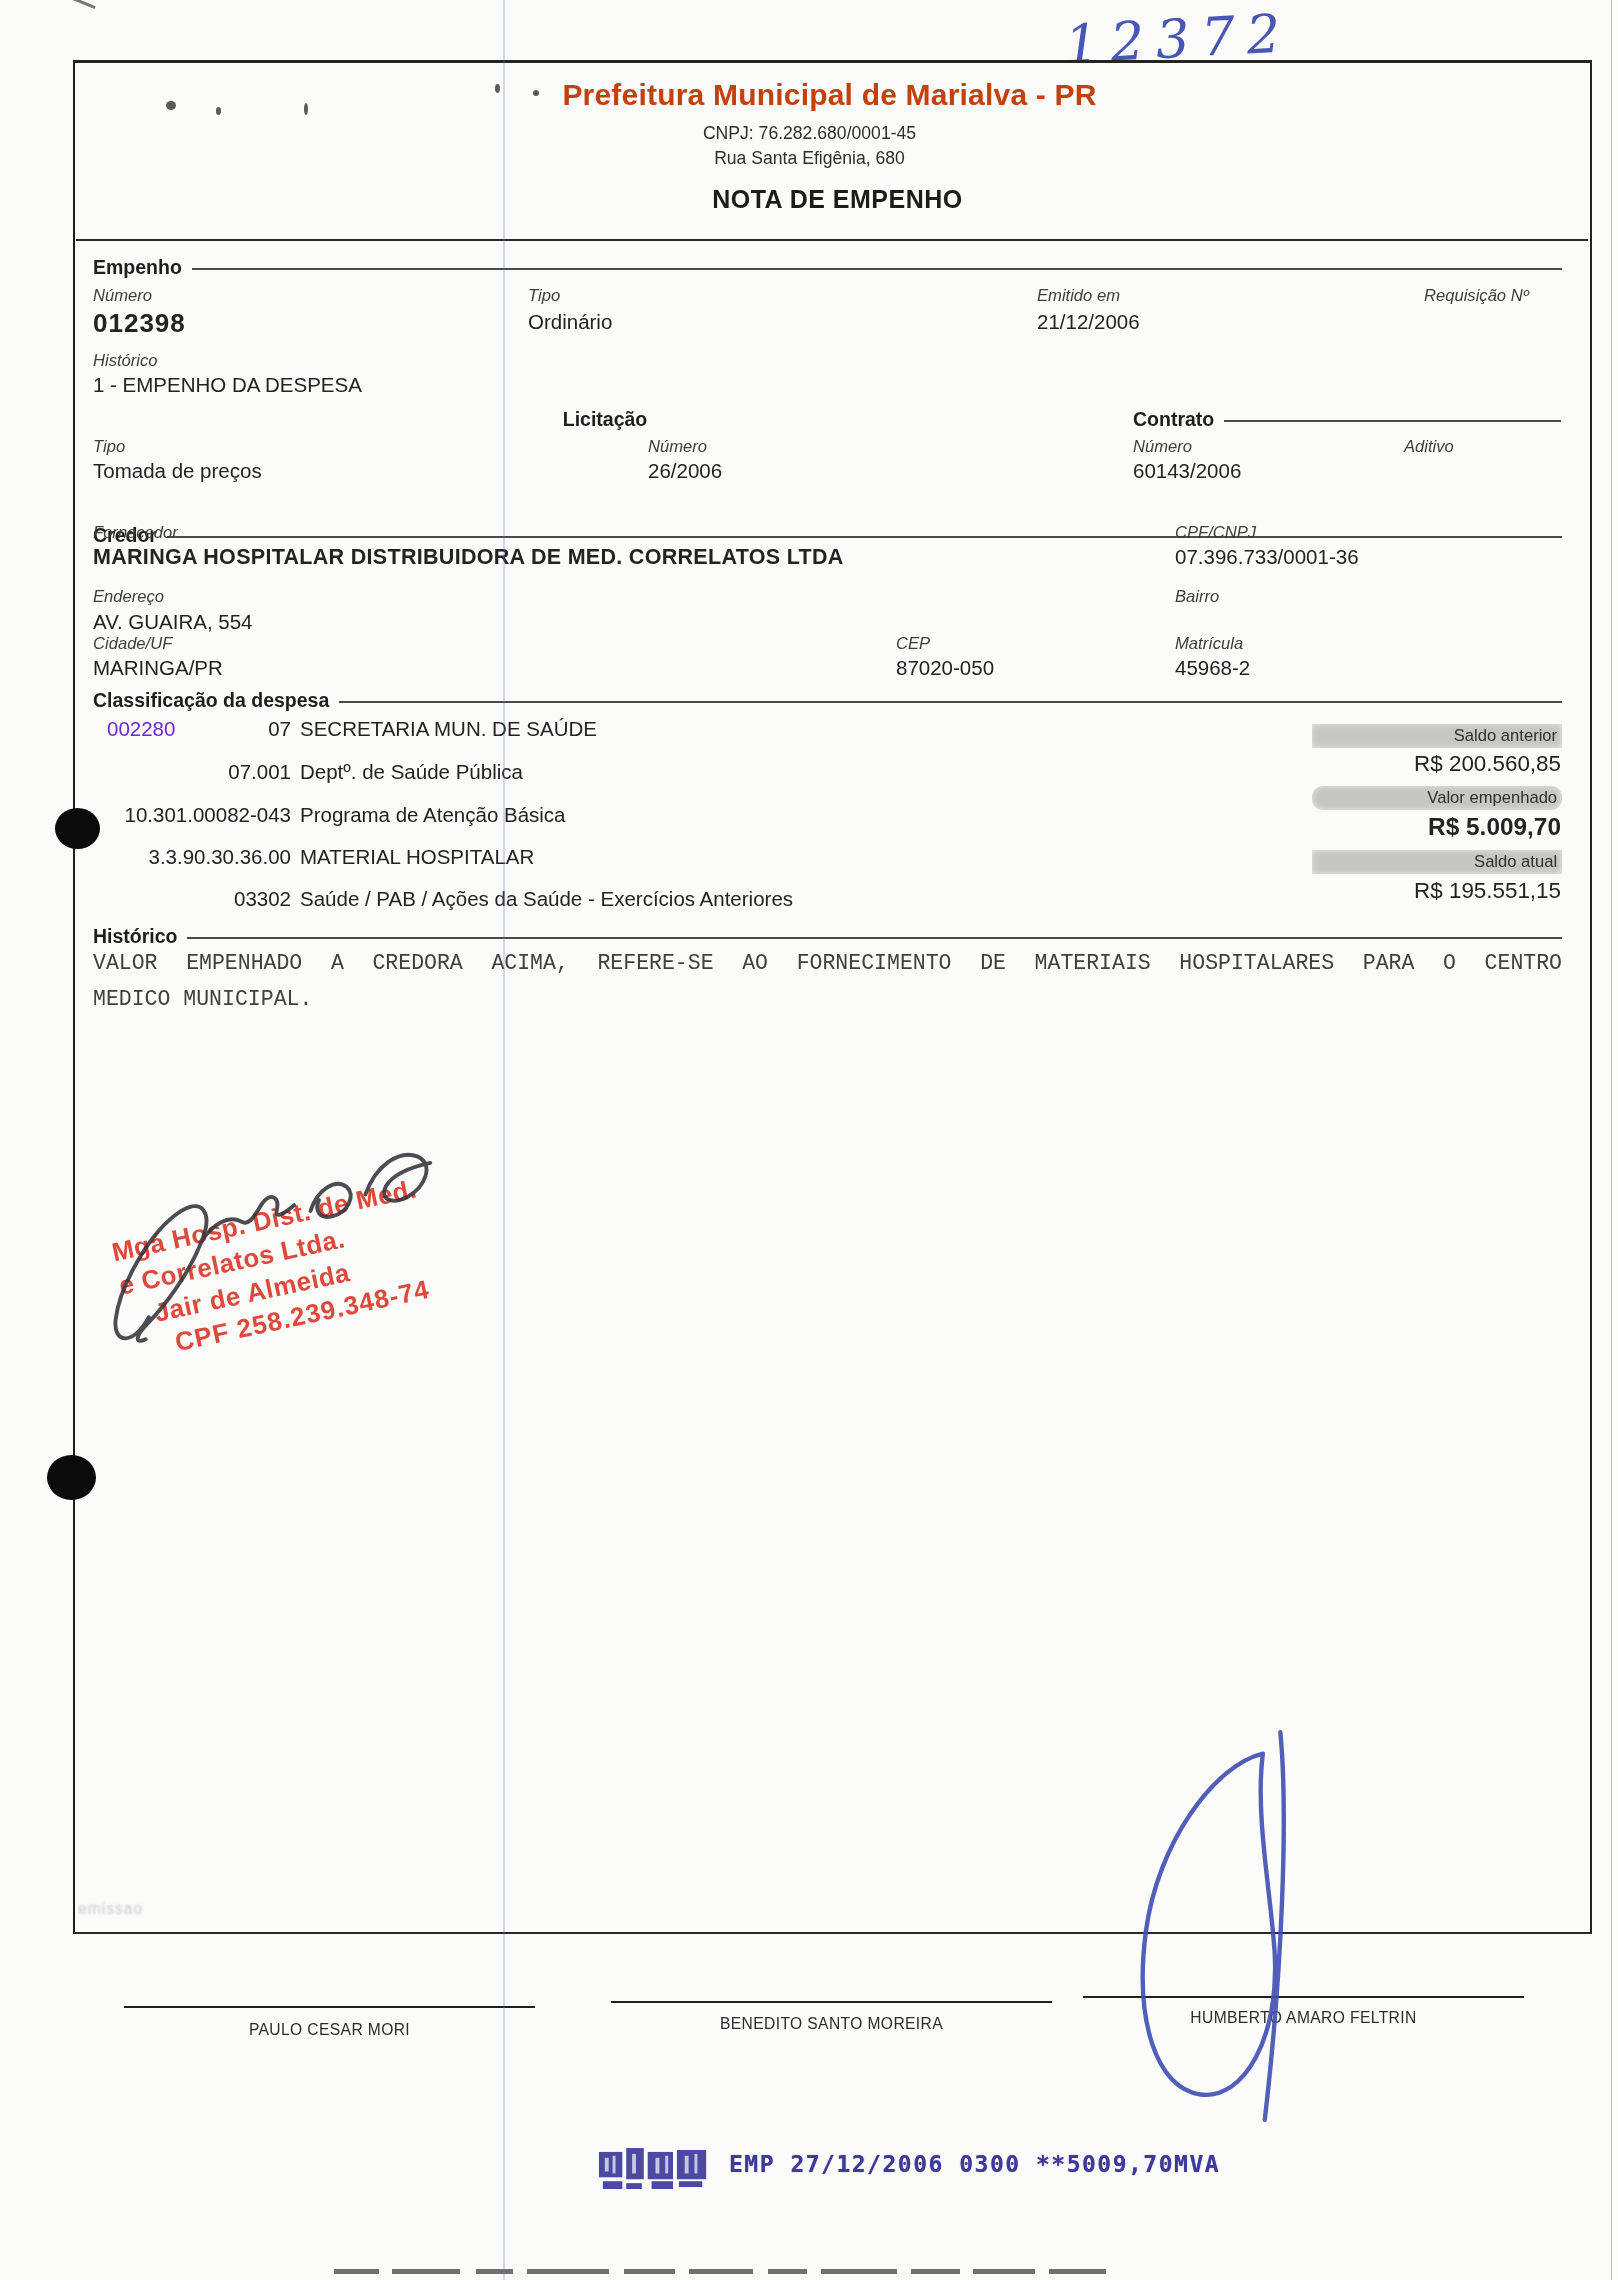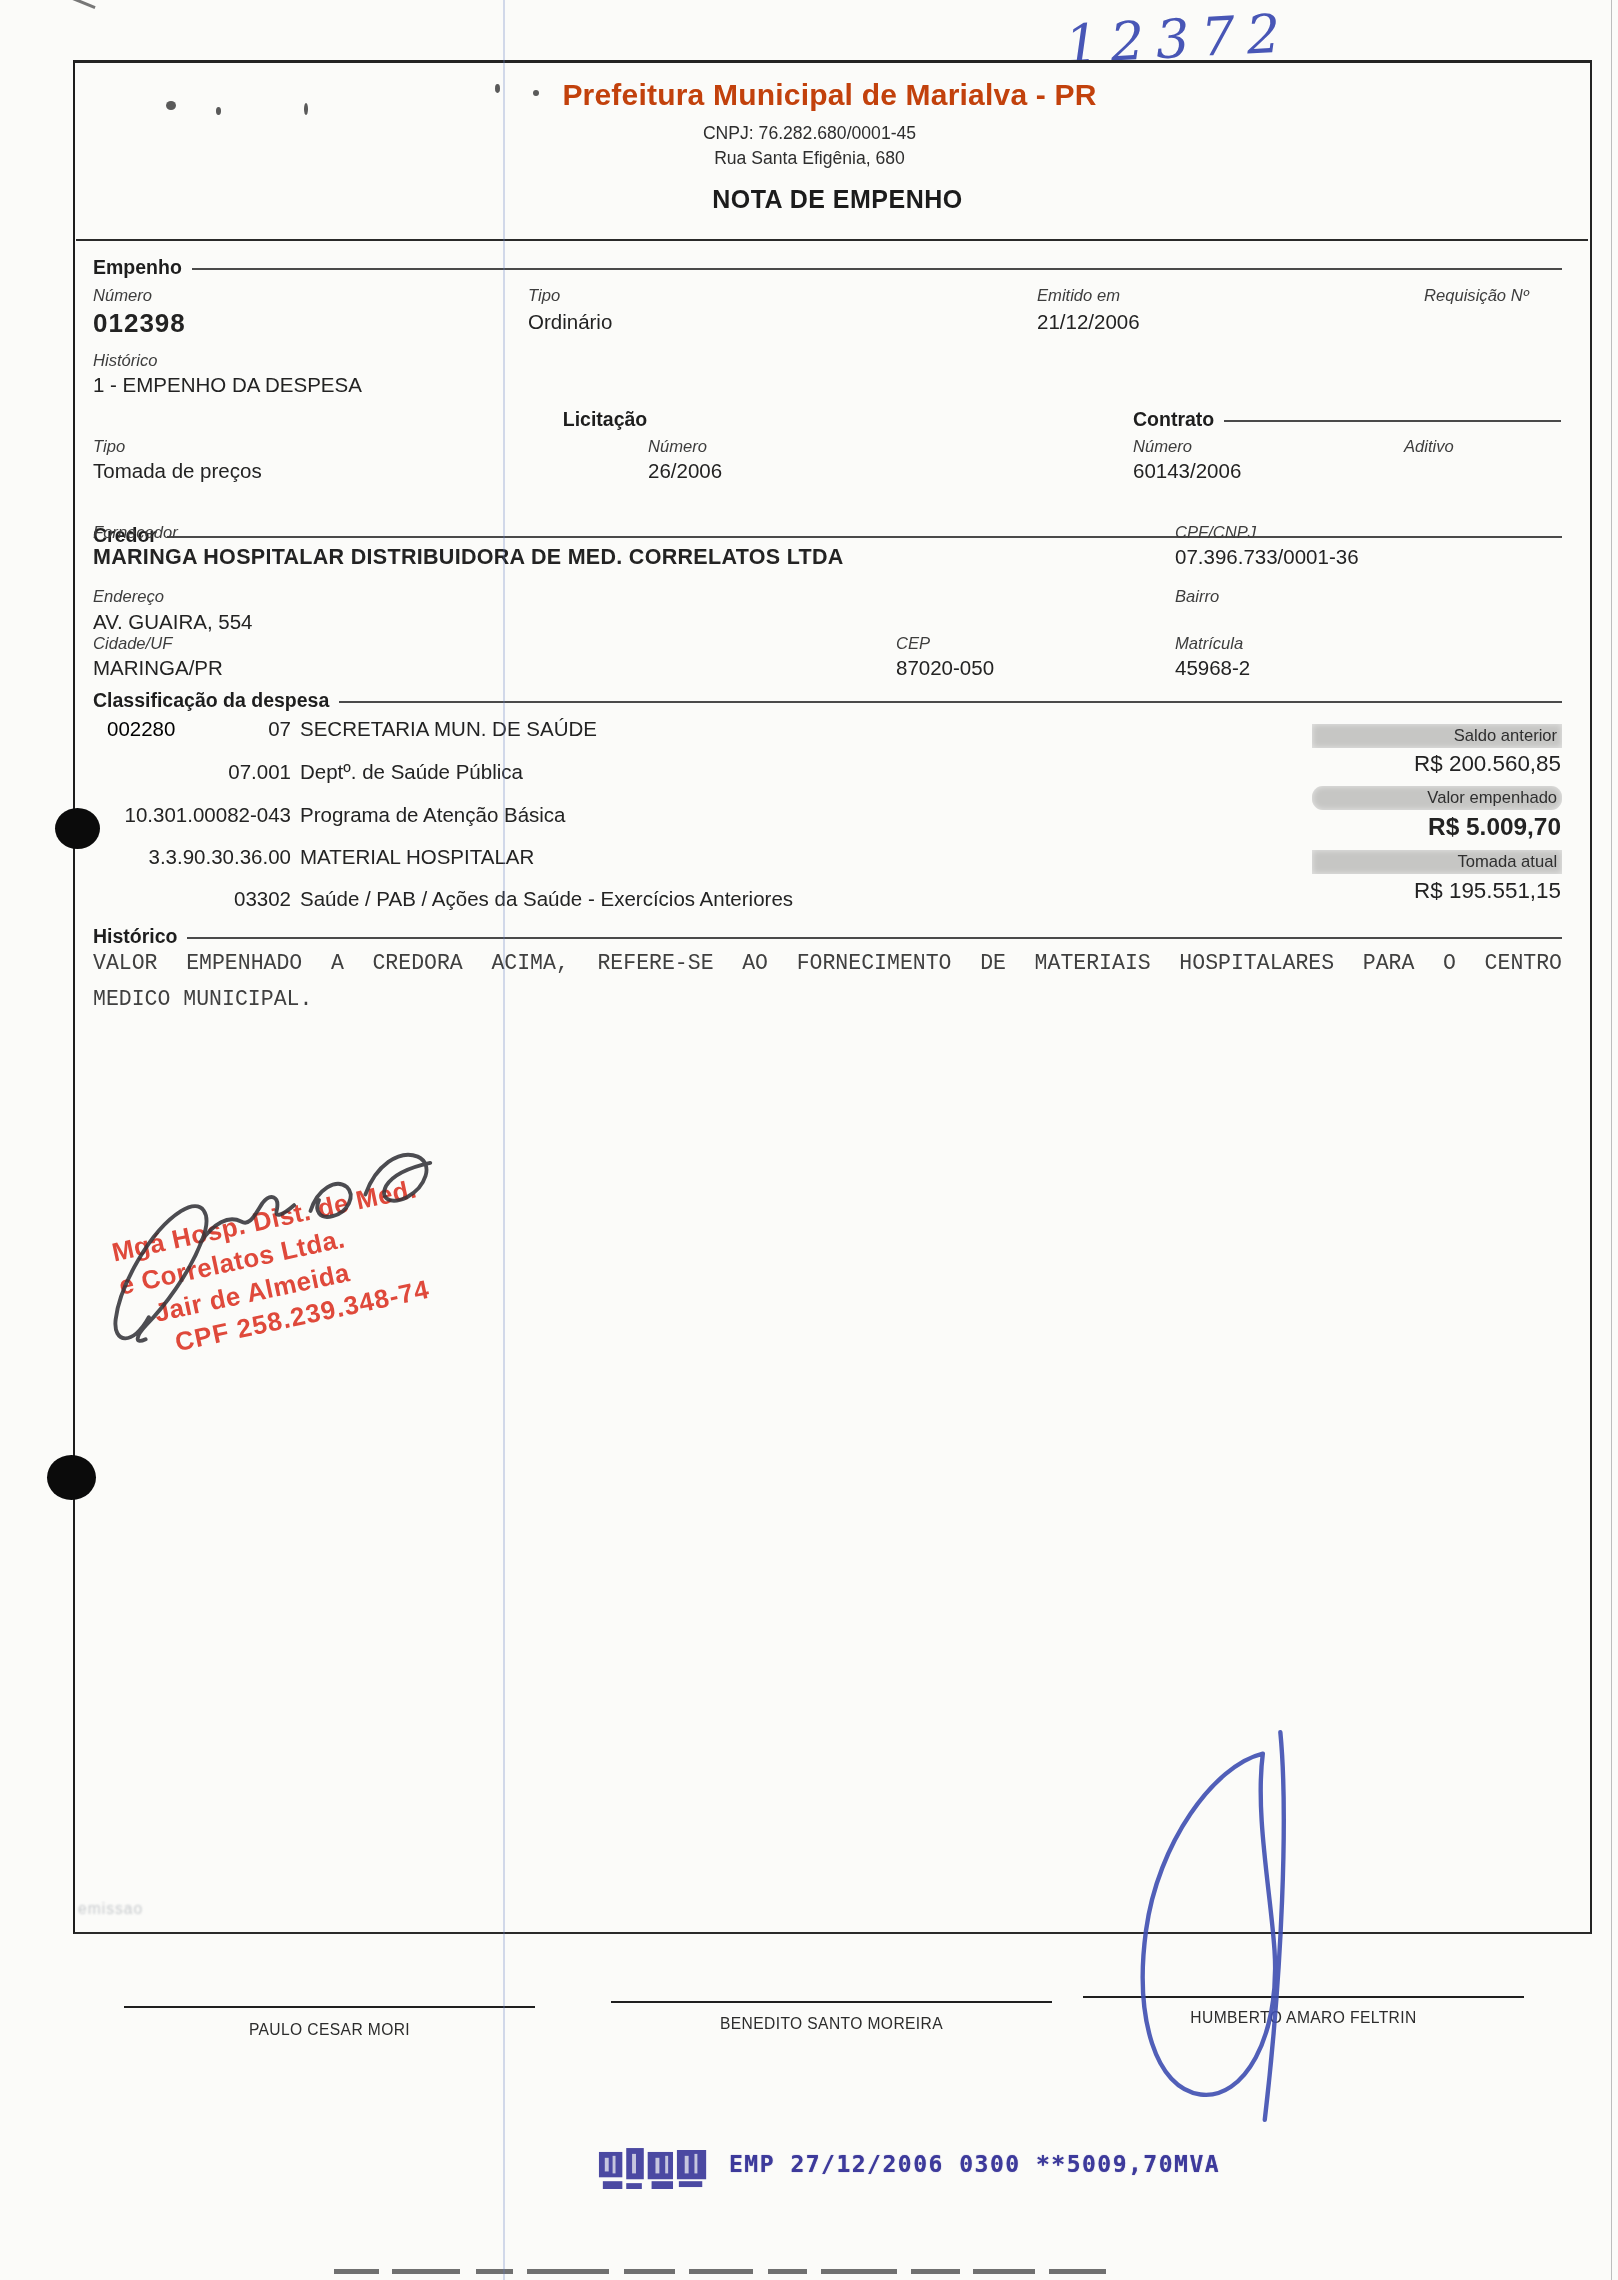--- a/index.html
+++ b/index.html
@@ -24,21 +24,21 @@
   .sec{position:absolute;display:flex;align-items:center;}
   .sec .t{font-weight:bold;font-size:19.5px;color:#1e1e1e;white-space:nowrap;}
   .sec .rule{flex:1;border-top:2px solid #4a4a4a;margin-left:9.8px;margin-top:2.9px;}
   .lbl{position:absolute;font-style:italic;font-size:16.6px;color:#3d3d3d;white-space:nowrap;}
   .val{position:absolute;font-size:20.5px;color:#232323;white-space:nowrap;}
   .val.big{font-size:26px;font-weight:bold;letter-spacing:1px;}
   .val.bold{font-weight:bold;letter-spacing:0.3px;}
   
   .cls-num{position:absolute;left:93px;width:198px;text-align:right;font-size:20.5px;color:#232323;white-space:nowrap;}
   .cls-desc{position:absolute;left:300px;font-size:20.5px;color:#232323;white-space:nowrap;}
-  .cls-pre{position:absolute;left:107px;font-size:20.5px;color:#000000;}
+  .cls-pre{position:absolute;left:107px;font-size:20.5px;color:#6d28d9;}
   .shade{position:absolute;left:1312px;width:250px;height:24.4px;background:#c6c6c4;
          box-shadow:inset 0 0 5.9px rgba(255,255,255,.6);
          font-size:16.6px;color:#2f2f2f;text-align:right;line-height:24.4px;padding-right:4.9px;box-sizing:border-box;}
   .money{position:absolute;left:1214px;width:347px;text-align:right;font-size:22.4px;color:#232323;}
   .money.bold{font-weight:bold;font-size:24.4px;}
   
   .mono{position:absolute;left:93px;width:1469px;font-family:"Liberation Mono",monospace;
         font-size:21.5px;color:#404040;}
   .mono.j{text-align:justify;text-align-last:justify;}
   
@@ -149,21 +149,21 @@
 <div class="cls-desc" style="top:803px;">Programa de Atenção Básica</div>
 <div class="cls-num" style="top:845px;">3.3.90.30.36.00</div>
 <div class="cls-desc" style="top:845px;">MATERIAL HOSPITALAR</div>
 <div class="cls-num" style="top:887px;">03302</div>
 <div class="cls-desc" style="top:887px;">Saúde / PAB / Ações da Saúde - Exercícios Anteriores</div>
 
 <div class="shade" style="top:724px;">Saldo anterior</div>
 <div class="money" style="top:751px;">R$ 200.560,85</div>
 <div class="shade" style="top:786px;border-radius:11px;">Valor empenhado</div>
 <div class="money bold" style="top:813px;">R$ 5.009,70</div>
-<div class="shade" style="top:850px;">Tomada atual</div>
+<div class="shade" style="top:850px;">Saldo atual</div>
 <div class="money" style="top:878px;">R$ 195.551,15</div>
 
 <div class="sec" style="left:93px;top:925px;width:1469px;">
   <span class="t">Histórico</span>
   <span class="rule"></span>
 </div>
 <div class="mono j" style="top:951px;">VALOR EMPENHADO A CREDORA ACIMA, REFERE-SE AO FORNECIMENTO DE MATERIAIS HOSPITALARES PARA O CENTRO</div>
 <div class="mono" style="top:987px;">MEDICO MUNICIPAL.</div>
 
 <div class="red-stamp">

